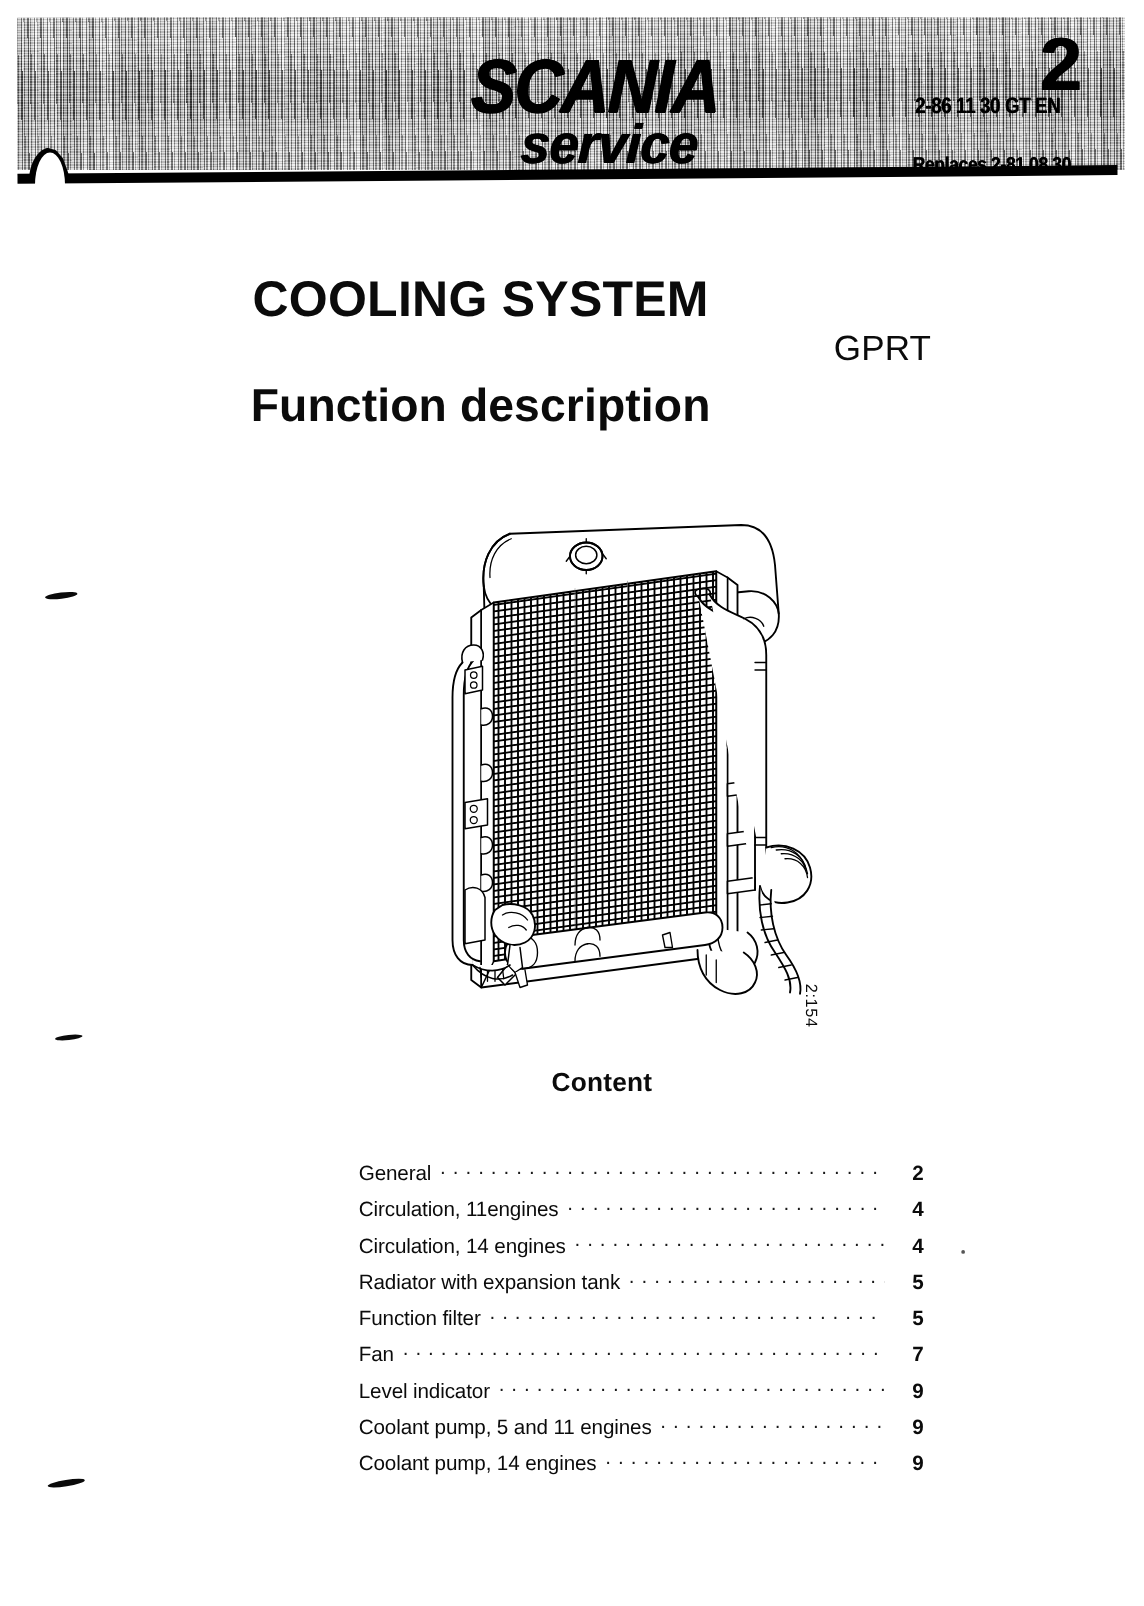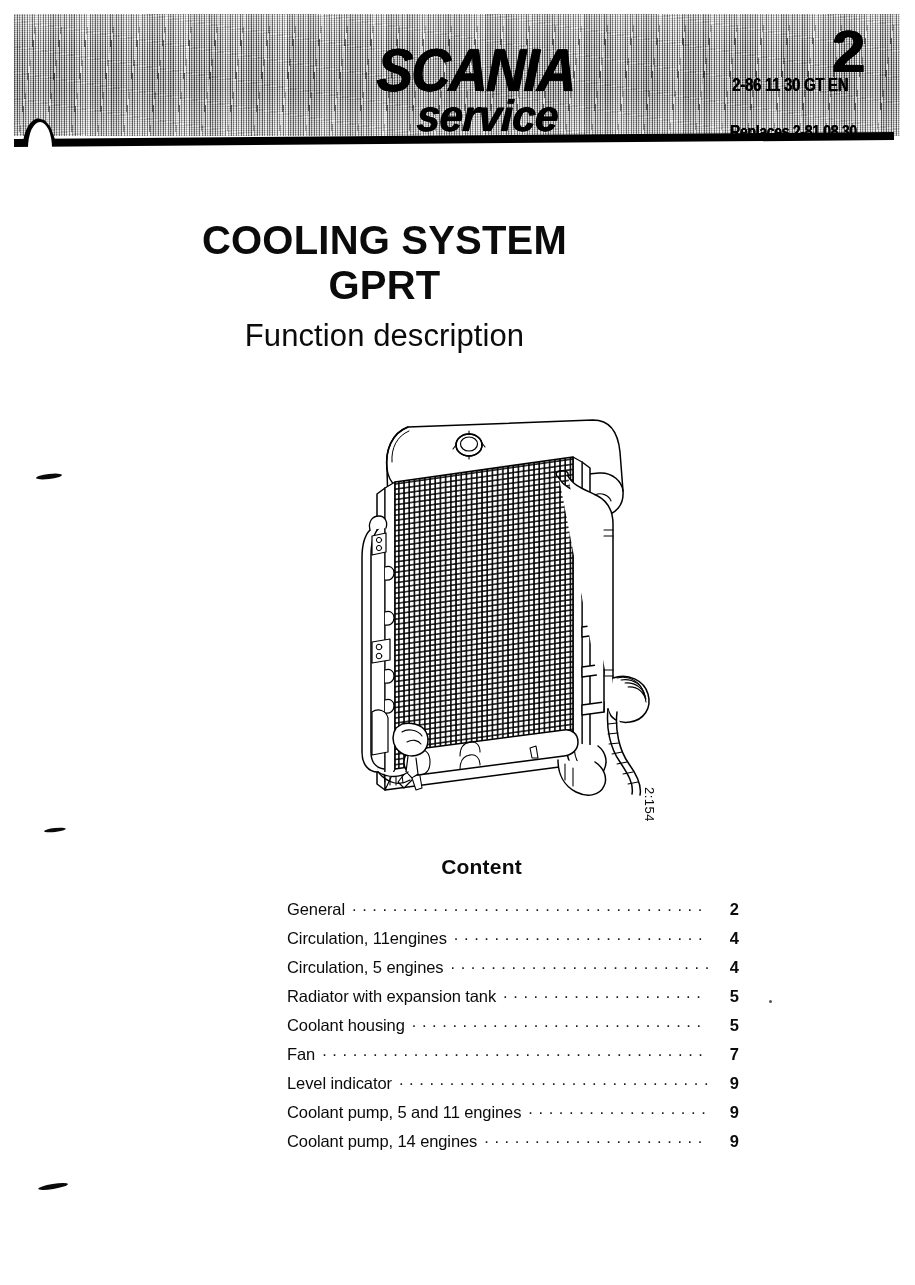--- a/index.html
+++ b/index.html
@@ -156,29 +156,30 @@
     text-align: center;
   }
   #doc-title-line1 {
     font-size: 40px;
     font-weight: 700;
     letter-spacing: 0.2px;
     line-height: 1.12;
     margin-left: 24px;
   }
   #doc-title-line2 {
-    font-size: 40px;
-    font-weight: 700;
+    font-size: 28px;
+    font-weight: 400;
     letter-spacing: 0.2px;
     line-height: 1.12;
     margin-left: 24px;
+    text-align: right;
   }
   #doc-subtitle {
-    font-size: 31px;
-    font-weight: 400;
+    font-size: 37px;
+    font-weight: 700;
     letter-spacing: 0.1px;
     margin-top: 10px;
     margin-left: 24px;
   }
 
   
   #illustration {
     position: absolute;
     left: 352px;
     top: 412px;
@@ -209,21 +210,21 @@
     font-size: 21px;
     font-weight: 700;
     margin-left: 24px;
     letter-spacing: 0.2px;
   }
 
   
   #toc {
     position: absolute;
     left: 287px;
-    top: 898px;
+    top: 927px;
     width: 452px;
   }
   .toc-row {
     display: flex;
     align-items: baseline;
     height: 29px;
     font-size: 16.5px;
     white-space: nowrap;
   }
   .toc-label {
@@ -424,31 +425,31 @@
       <span class="toc-label">General</span>
       <span class="toc-dots"></span>
       <span class="toc-page">2</span>
     </div>
     <div class="toc-row">
       <span class="toc-label">Circulation, 11engines</span>
       <span class="toc-dots"></span>
       <span class="toc-page">4</span>
     </div>
     <div class="toc-row">
-      <span class="toc-label">Circulation, 5 engines</span>
+      <span class="toc-label">Circulation, 14 engines</span>
       <span class="toc-dots"></span>
       <span class="toc-page">4</span>
     </div>
     <div class="toc-row">
       <span class="toc-label">Radiator with expansion tank</span>
       <span class="toc-dots"></span>
       <span class="toc-page">5</span>
     </div>
     <div class="toc-row">
-      <span class="toc-label">Coolant housing</span>
+      <span class="toc-label">Function filter</span>
       <span class="toc-dots"></span>
       <span class="toc-page">5</span>
     </div>
     <div class="toc-row">
       <span class="toc-label">Fan</span>
       <span class="toc-dots"></span>
       <span class="toc-page">7</span>
     </div>
     <div class="toc-row">
       <span class="toc-label">Level indicator</span>

